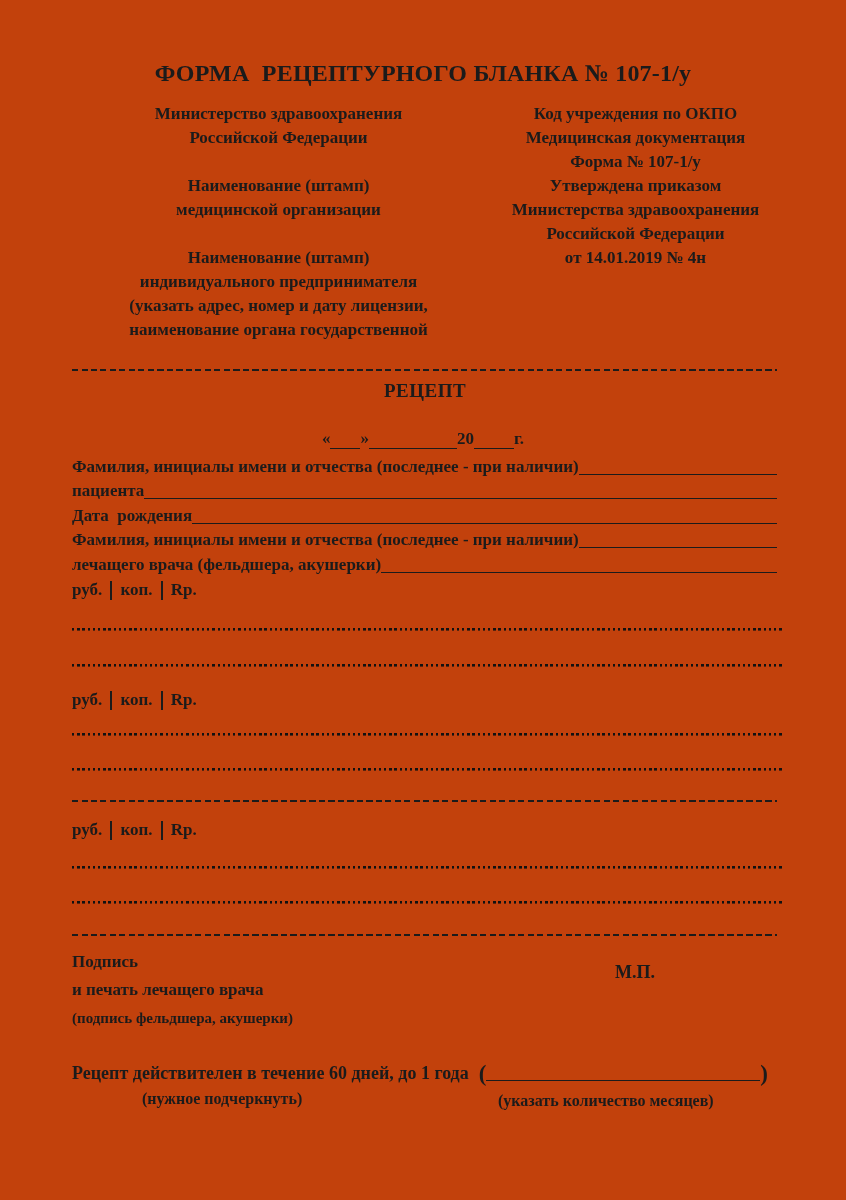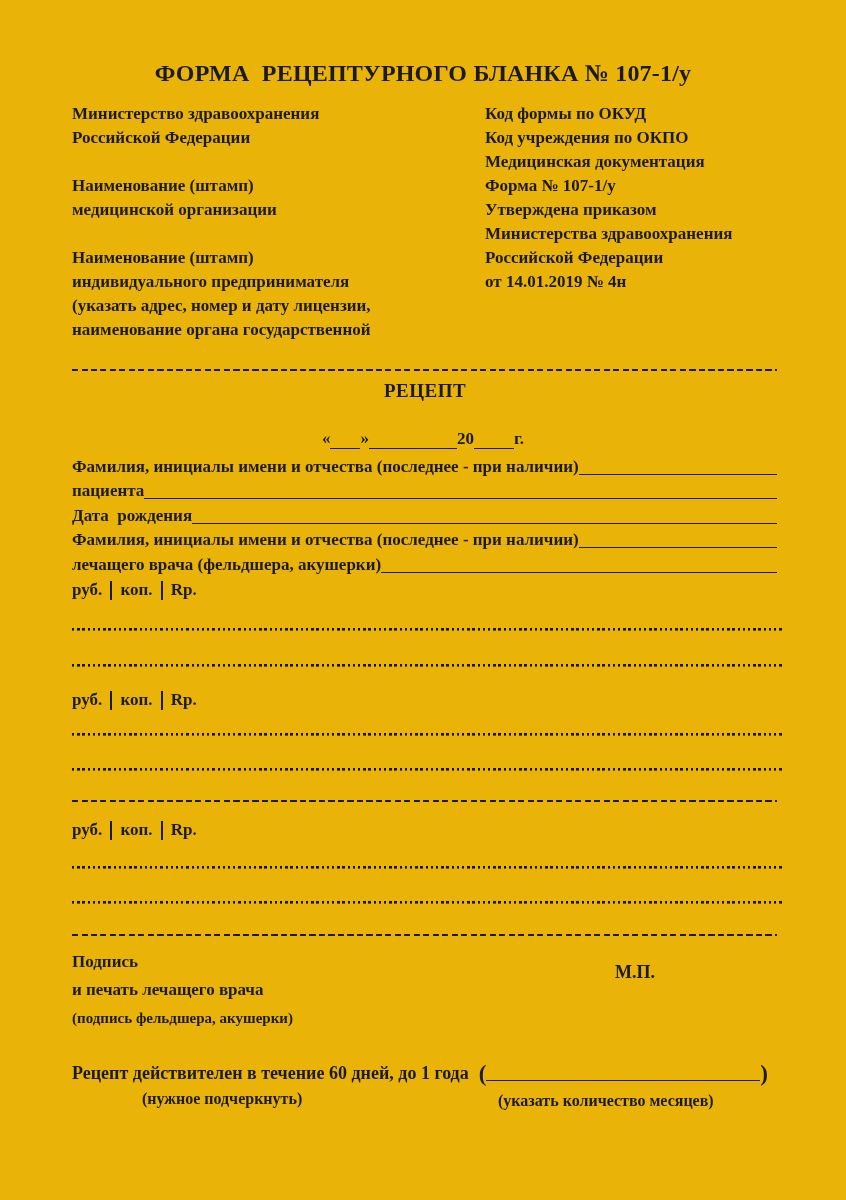--- a/index.html
+++ b/index.html
@@ -1,27 +1,27 @@
 <!DOCTYPE html>
 <html lang="ru"><head>
 <meta charset="utf-8">
 <style>
   * { margin:0; padding:0; box-sizing:border-box; }
   html,body { background:#e8e8e8; }
   .page {
     position:relative;
     width:846px; height:1200px;
     margin:0 auto;
-    background:#eab308;
+    background:#c2410c;
     color:#1b1b1b;
     font-family:"Liberation Serif","DejaVu Serif",serif;
     font-weight:bold;
     overflow:hidden;
   }
-  .abs { position:absolute; }
+  .abs { position:absolute;text-align:center; }
   .lbl { white-space:pre; }
   .center { text-align:center; }
 
   .title { top:60px; left:0; right:0; font-size:24px; letter-spacing:0.2px; }
 
   .header { top:102px; left:72px; right:60px; display:flex; font-size:17px; line-height:24px; }
   .hdr-left { width:413px; }
   .hdr-left .grp { margin-bottom:24px; }
   .hdr-right { flex:1; }
 
@@ -72,21 +72,20 @@
         <div class="lbl">медицинской организации</div>
       </div>
       <div class="grp">
         <div class="lbl">Наименование (штамп)</div>
         <div class="lbl">индивидуального предпринимателя</div>
         <div class="lbl">(указать адрес, номер и дату лицензии,</div>
         <div class="lbl">наименование органа государственной</div>
       </div>
     </div>
     <div class="hdr-right">
-      <div class="lbl">Код формы по ОКУД</div>
       <div class="lbl">Код учреждения по ОКПО</div>
       <div class="lbl">Медицинская документация</div>
       <div class="lbl">Форма № 107-1/у</div>
       <div class="lbl">Утверждена приказом</div>
       <div class="lbl">Министерства здравоохранения</div>
       <div class="lbl">Российской Федерации</div>
       <div class="lbl">от 14.01.2019 № 4н</div>
     </div>
   </div>
 

